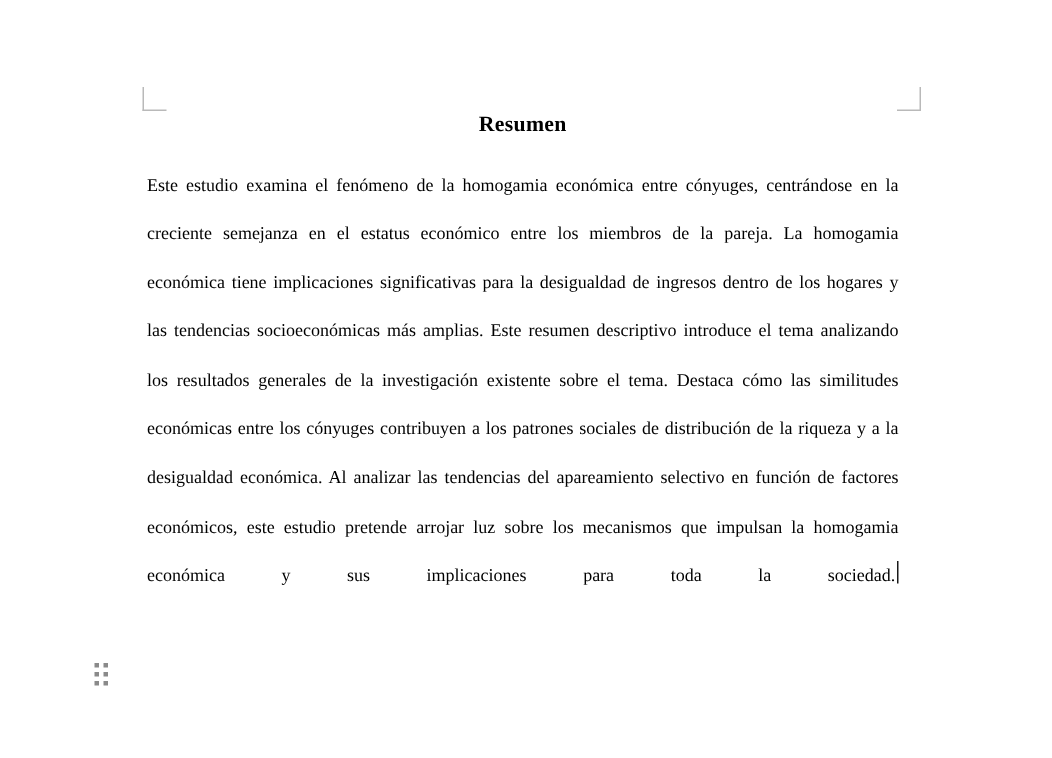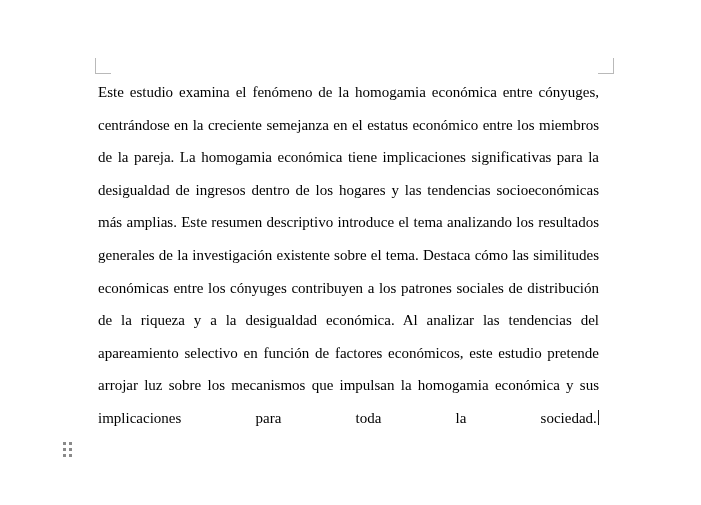--- a/index.html
+++ b/index.html
@@ -77,21 +77,21 @@
     font-size: 14.5px;
     font-weight: bold;
     text-align: center;
     line-height: 1;
     letter-spacing: 0.2px;
     margin: 0 0 16px 0;
   }
 
   .doc-paragraph {
     margin: 0;
-    font-size: 15px;
+    font-size: 12px;
     line-height: 32.6px;
     text-align: justify;
     text-justify: inter-word;
     word-spacing: 0.2px;
     position: relative;
   }
 
   
   .text-caret {
     display: inline-block;
@@ -119,17 +119,18 @@
   <div class="drag-handle">
     <i></i>
     <i></i>
     <i></i>
     <i></i>
     <i></i>
     <i></i>
   </div>
 
   <div class="doc-body">
+    <h1 class="doc-heading">Resumen</h1>
 
     <p class="doc-paragraph"><span>Este estudio examina el fenómeno de la homogamia económica entre cónyuges, centrándose en la creciente semejanza en el estatus económico entre los miembros de la pareja. La homogamia económica tiene implicaciones significativas para la desigualdad de ingresos dentro de los hogares y las tendencias socioeconómicas más amplias. Este resumen descriptivo introduce el tema analizando los resultados generales de la investigación existente sobre el tema. Destaca cómo las similitudes económicas entre los cónyuges contribuyen a los patrones sociales de distribución de la riqueza y a la desigualdad económica. Al analizar las tendencias del apareamiento selectivo en función de factores económicos, este estudio pretende arrojar luz sobre los mecanismos que impulsan la homogamia económica y sus implicaciones para toda la sociedad.</span><span class="text-caret"></span><span class="para-end"></span></p>
   </div>
 
 </div>
 
 </body></html>

